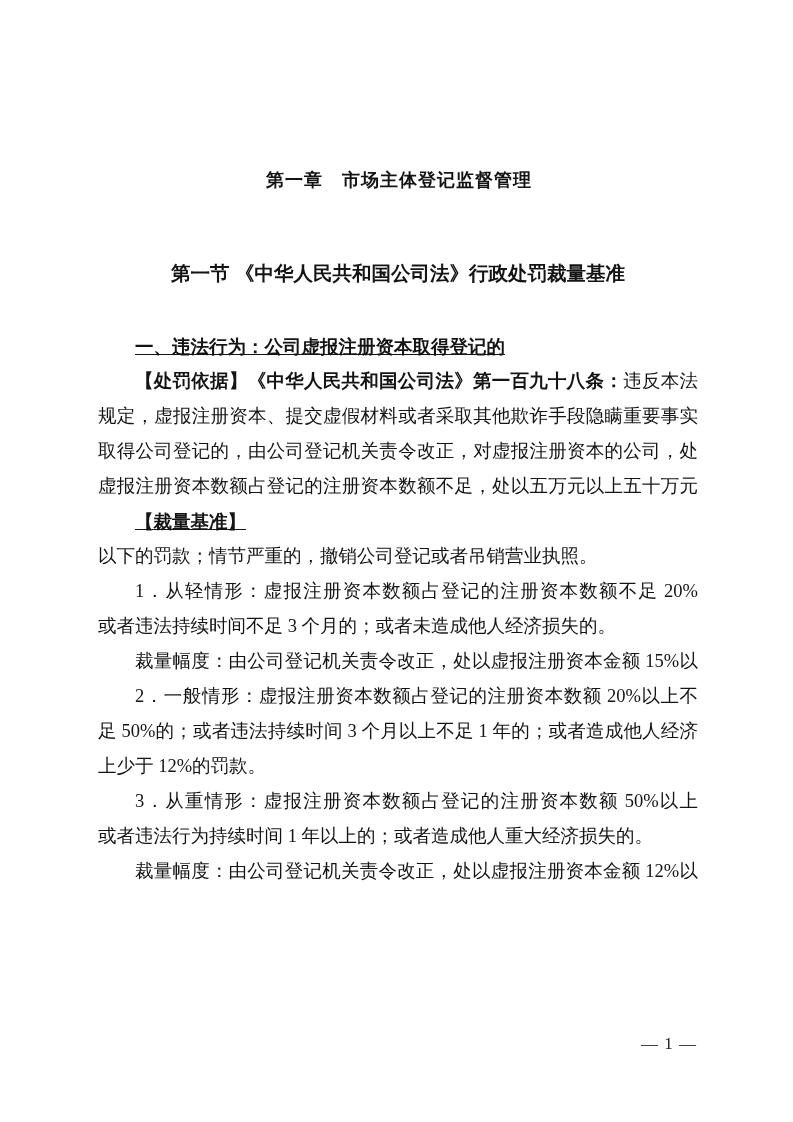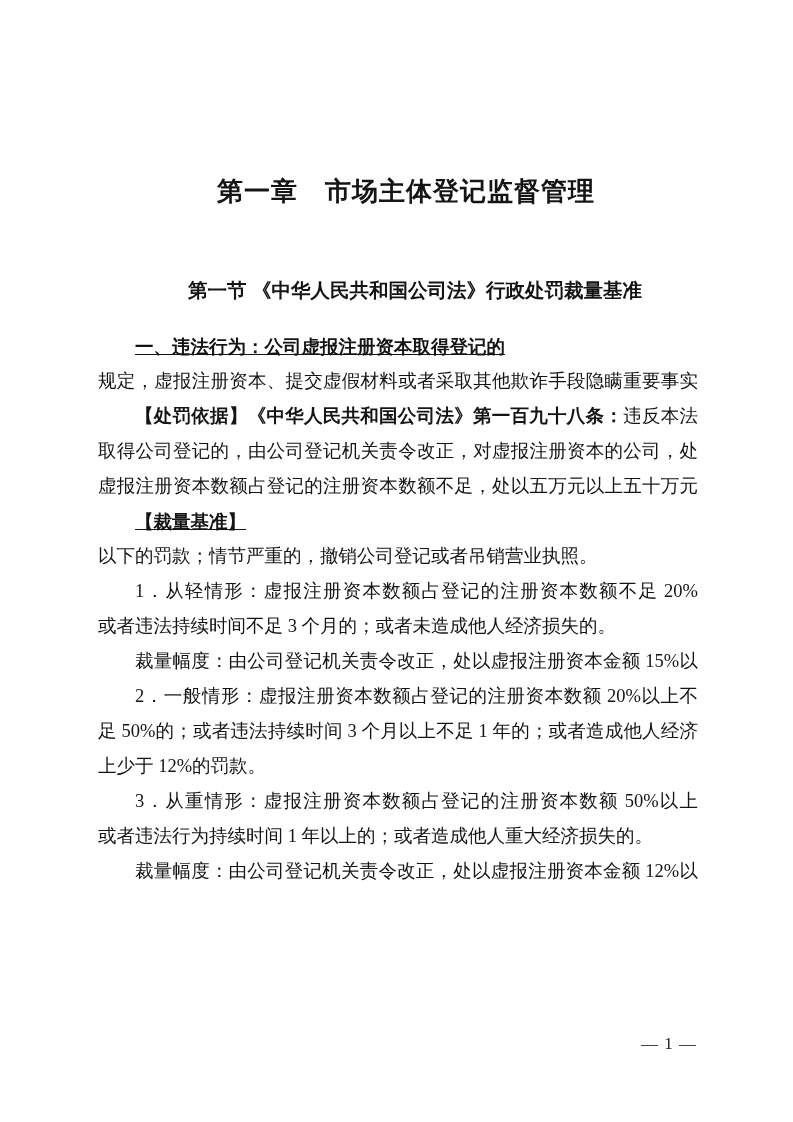--- a/index.html
+++ b/index.html
@@ -14,34 +14,34 @@
     background: #ffffff;
     color: #141414;
     font-family: "Liberation Serif", "DejaVu Serif", serif;
     overflow: hidden;
   }
   .chapter-title {
     position: absolute;
     top: 169px;
     left: 98px;
     width: 600px;
-    margin: 8px;
+    margin: 1px;
     text-align: center;
-    font-size: 26px;
+    font-size: 18px;
     font-weight: 700;
     line-height: 1.15;
     font-family: "Liberation Serif", "DejaVu Serif", serif;
     letter-spacing: 1px;
   }
   .section-title {
     position: absolute;
     top: 262px;
     left: 98px;
     width: 600px;
-    margin: 17px;
+    margin: 0;
     text-align: center;
     font-size: 19.5px;
     font-weight: 700;
     line-height: 1.2;
     font-family: "Liberation Sans", "DejaVu Sans", sans-serif;
   }
   .doc-body {
     position: absolute;
     top: 329px;
     left: 98px;
@@ -82,22 +82,22 @@
   }
 </style>
 </head>
 <body>
 
 <div class="page">
   <h1 class="chapter-title">第一章　市场主体登记监督管理</h1>
   <h2 class="section-title">第一节 《中华人民共和国公司法》行政处罚裁量基准</h2>
   <div class="doc-body">
       <div class="line indent"><span class="seg-bold seg-hei">一、违法行为：公司虚报注册资本取得登记的</span></div>
+      <div class="line indent just"><span class="seg-bold">【处罚依据】《中华人民共和国公司法》第一百九十八条：</span><span>违反本法</span></div>
       <div class="line just"><span>规定，虚报注册资本、提交虚假材料或者采取其他欺诈手段隐瞒重要事实</span></div>
-      <div class="line indent just"><span class="seg-bold">【处罚依据】《中华人民共和国公司法》第一百九十八条：</span><span>违反本法</span></div>
       <div class="line just"><span>取得公司登记的，由公司登记机关责令改正，对虚报注册资本的公司，处</span></div>
       <div class="line just"><span>虚报注册资本数额占登记的注册资本数额不足，处以五万元以上五十万元</span></div>
       <div class="line indent"><span class="seg-bold seg-hei">【裁量基准】</span></div>
       <div class="line"><span>以下的罚款；情节严重的，撤销公司登记或者吊销营业执照。</span></div>
       <div class="line indent just"><span>1．从轻情形：虚报注册资本数额占登记的注册资本数额不足 20%的；</span></div>
       <div class="line"><span>或者违法持续时间不足 3 个月的；或者未造成他人经济损失的。</span></div>
       <div class="line indent just"><span>裁量幅度：由公司登记机关责令改正，处以虚报注册资本金额 15%以</span></div>
       <div class="line indent just"><span>2．一般情形：虚报注册资本数额占登记的注册资本数额 20%以上不</span></div>
       <div class="line just"><span>足 50%的；或者违法持续时间 3 个月以上不足 1 年的；或者造成他人经济</span></div>
       <div class="line"><span>上少于 12%的罚款。</span></div>

